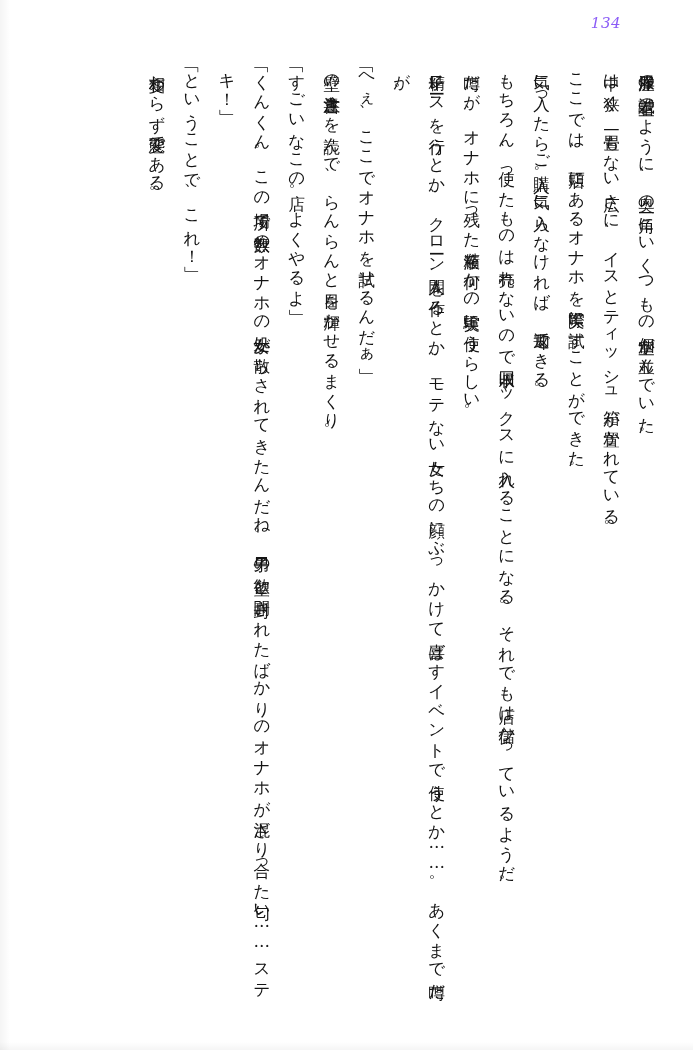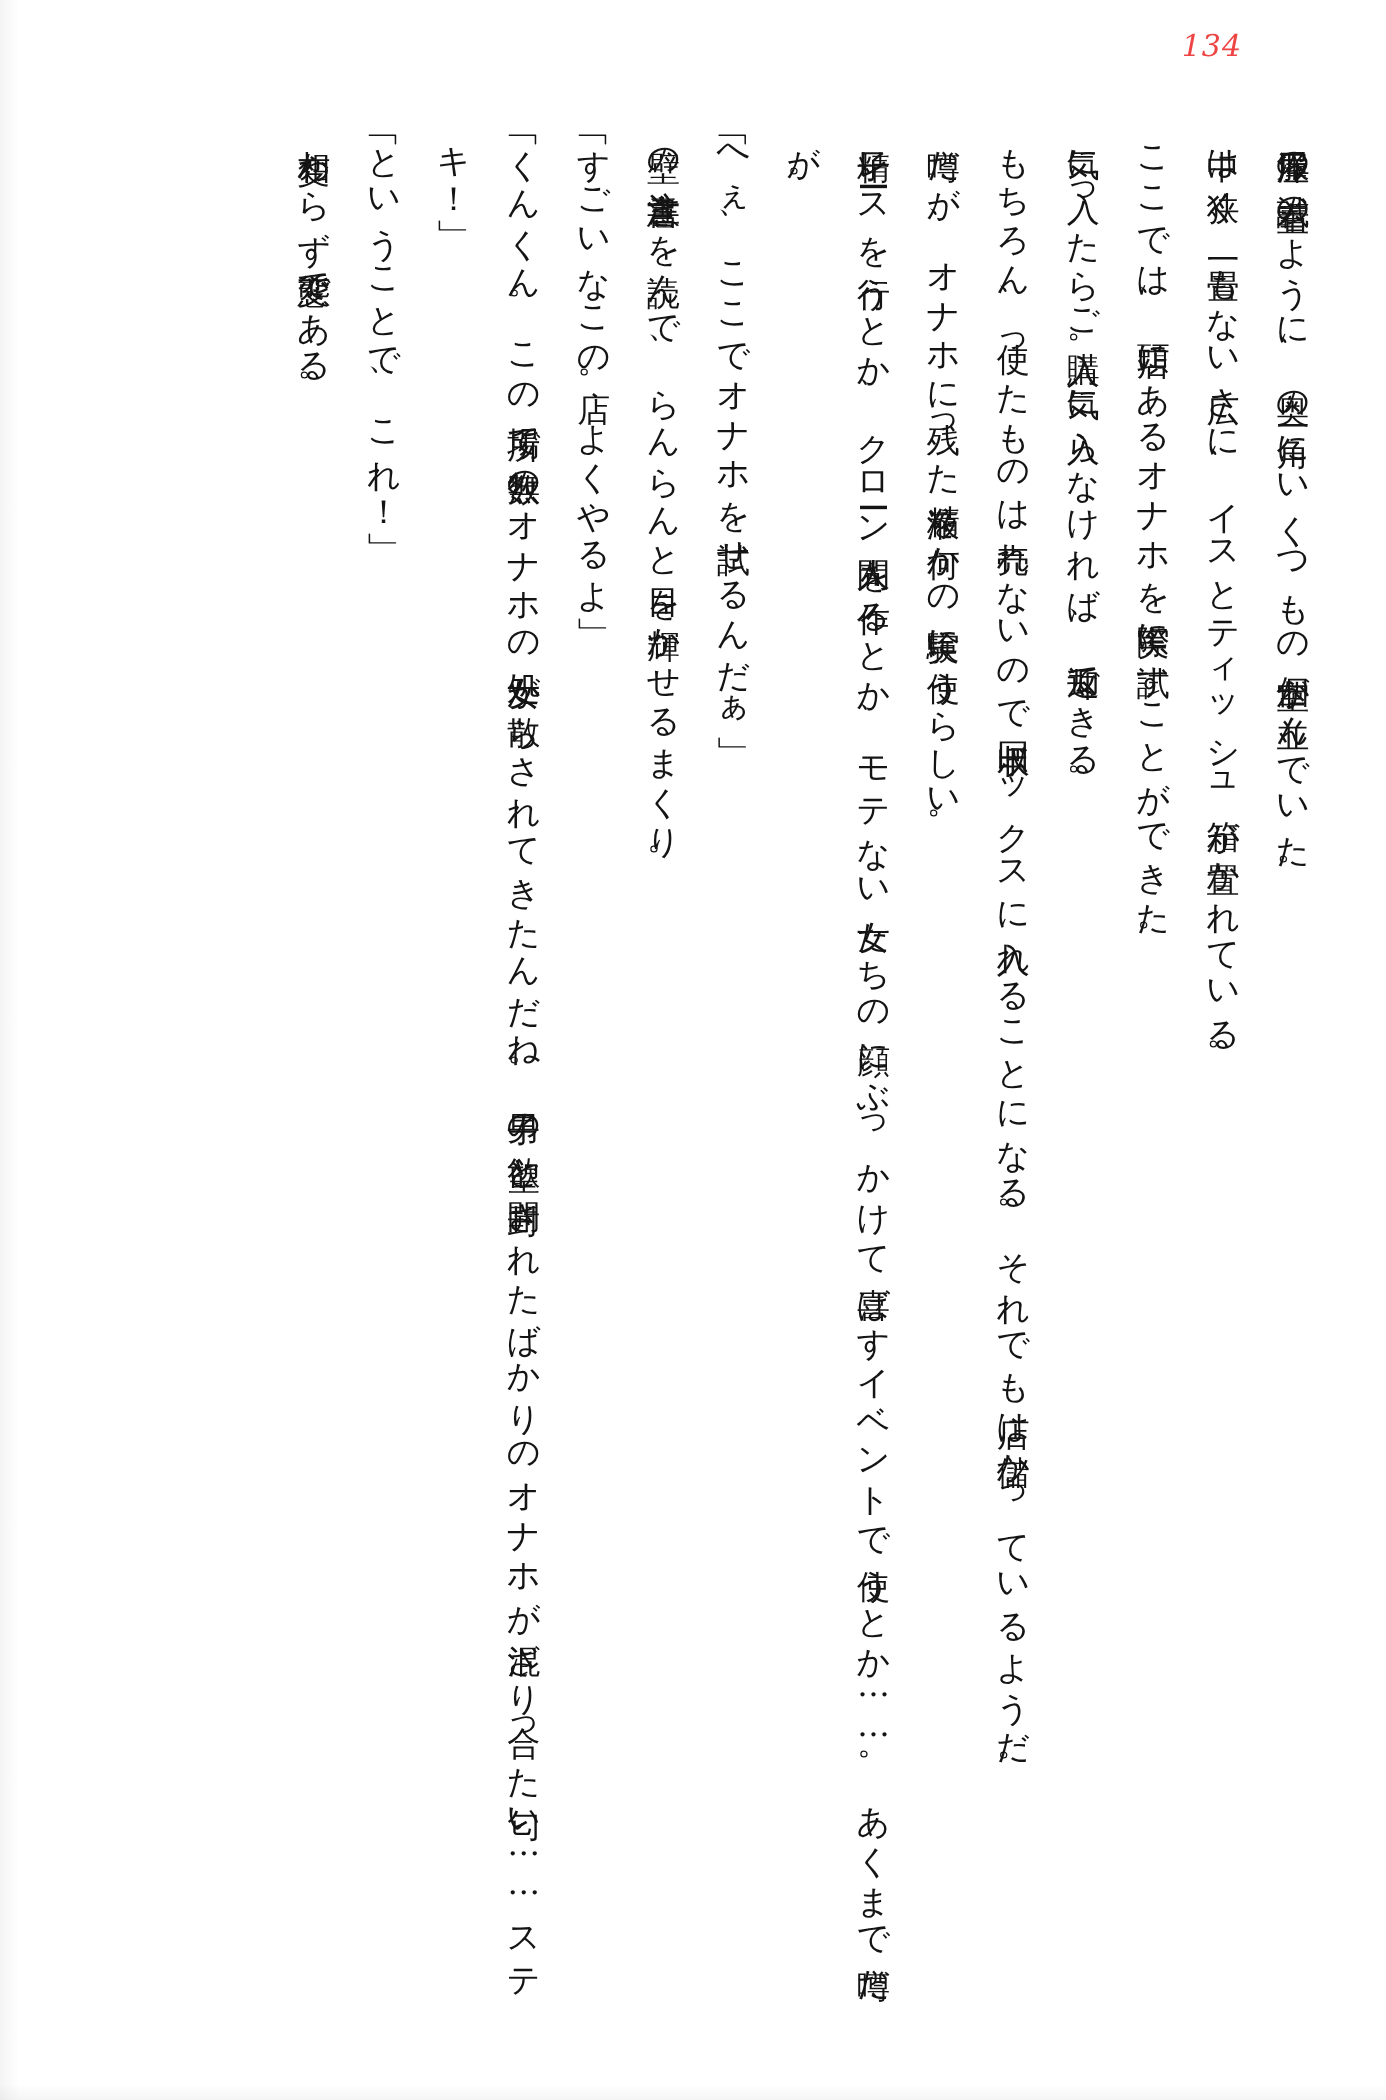--- a/index.html
+++ b/index.html
@@ -26,21 +26,21 @@
 
   
   .page-number {
     position: absolute;
     top: 14px;
     right: 72px;
     font-family: "DejaVu Serif", "Liberation Serif", serif;
     font-style: italic;
     font-size: 15px;
     letter-spacing: 0.5px;
-    color: #ef4444;
+    color: #8b5cf6;
   }
 
   
   .vtext {
     position: absolute;
     top: 62px;
     right: 30px;
     left: 30px;
     height: 930px;
     writing-mode: vertical-rl;

